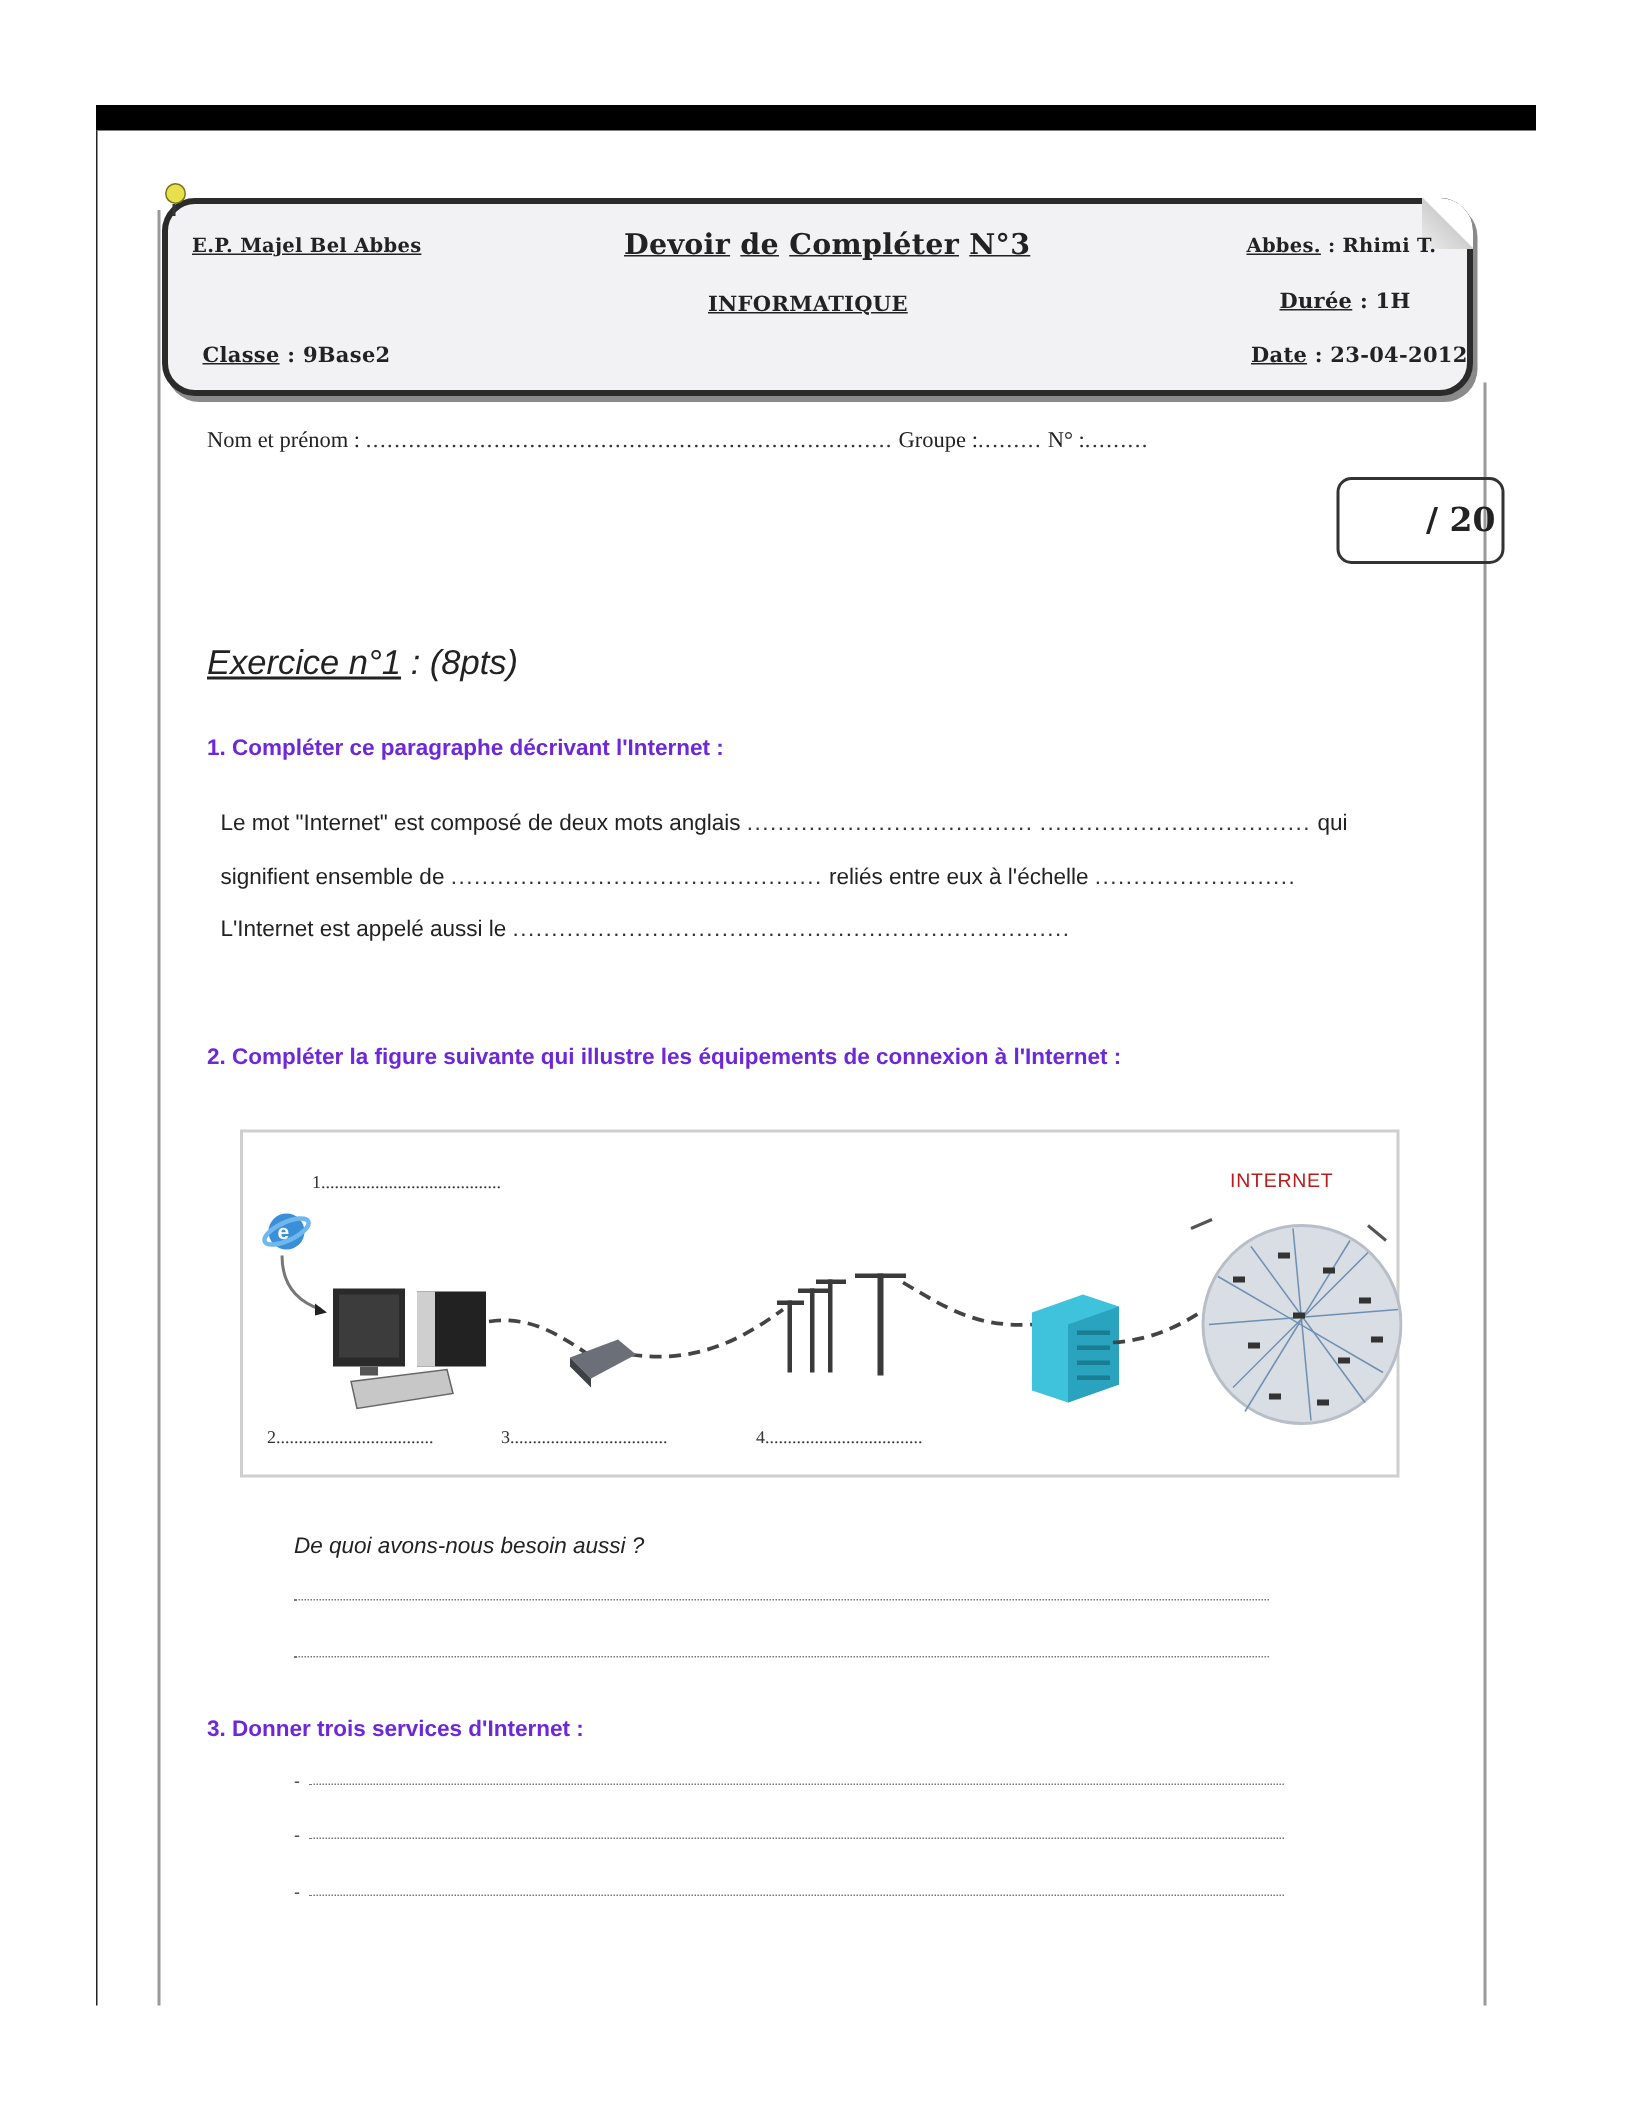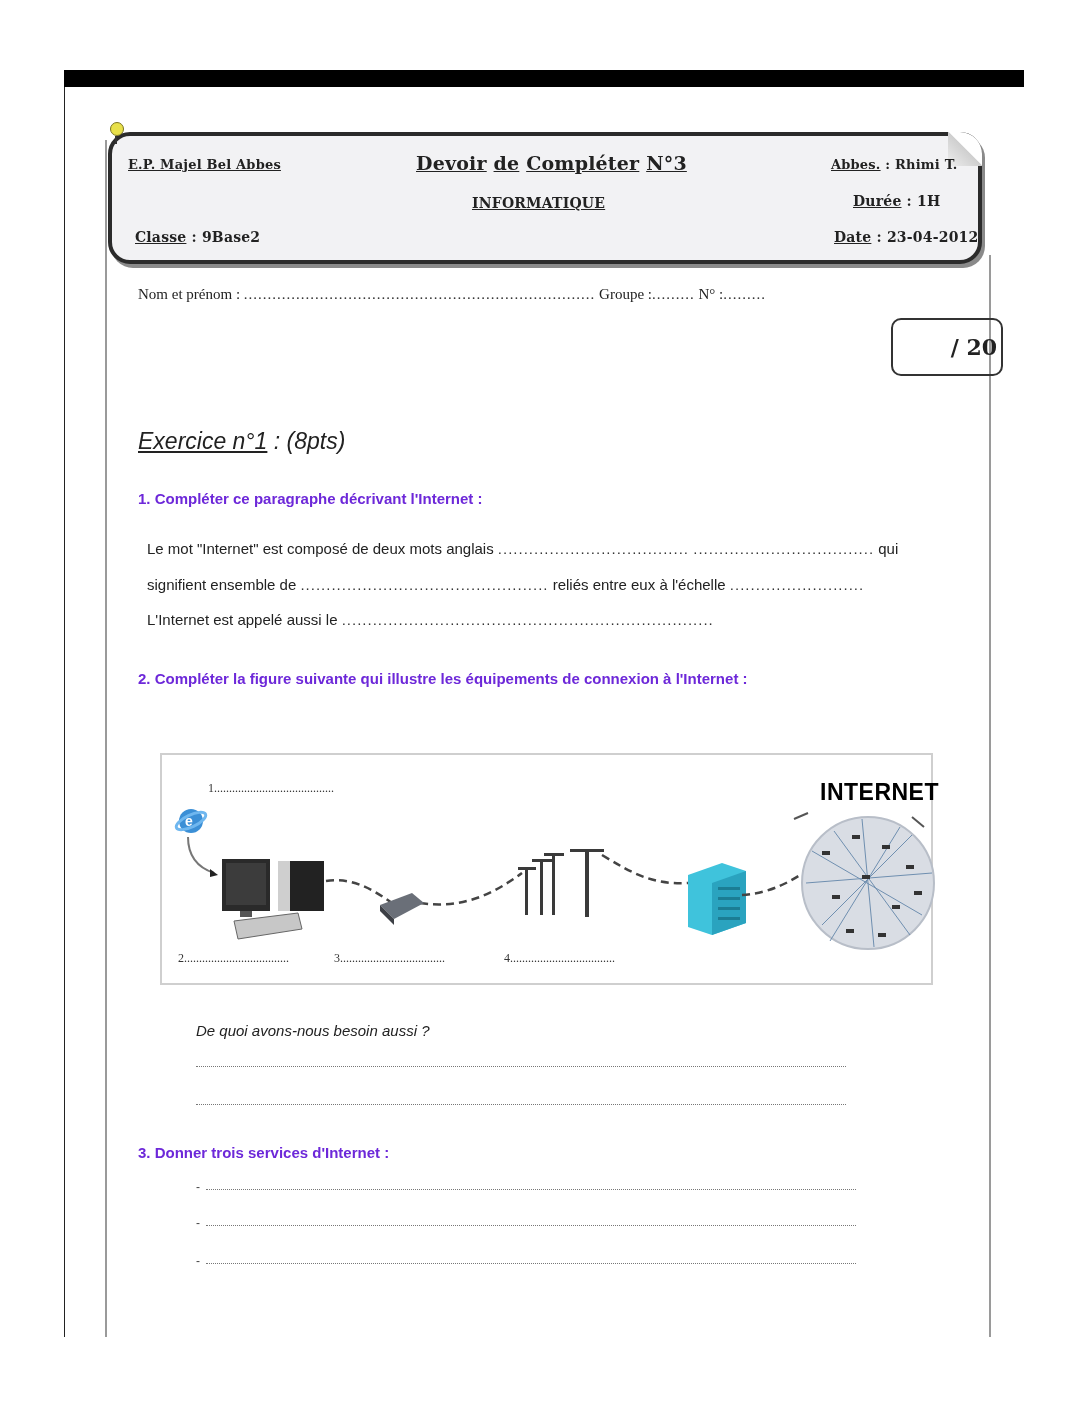--- a/index.html
+++ b/index.html
@@ -41,21 +41,21 @@
                font-weight:normal; color:#222; }
   .exo-title .u { text-decoration:underline; }
 
   .q { position:absolute; font-size:15px; font-weight:bold; color:#6d28d9; white-space:nowrap; }
   .p { position:absolute; font-size:15px; color:#222; white-space:nowrap; }
 
   
   .figure { position:absolute; left:160px; top:753px; width:773px; height:232px;
             border:2px solid #cfcfcf; box-sizing:border-box; background:#fff; }
   .fig-label { position:absolute; font-family:"Liberation Serif", serif; font-size:12px; color:#333; white-space:nowrap; }
-  .internet-label { position:absolute; left:658px; top:24px; font-weight:bold; font-size:23px; color:#000000; letter-spacing:0.5px; }
+  .internet-label { position:absolute; left:658px; top:24px; font-weight:normal; font-size:13px; color:#b91c1c; letter-spacing:0.5px; }
 
   .answer-line { position:absolute; height:0; border-top:1px dotted #777; }
   .bullet { position:absolute; font-size:12px; color:#444; }
 </style>
 </head>
 <body>
 
 <div class="top-bar"></div>
 <div class="outer-left"></div>
 <div class="page-left"></div>
@@ -122,21 +122,21 @@
   <span>signifient  ensemble de</span>
   <span class="dots">................................................</span>
   <span>reliés entre eux à l'échelle</span>
   <span class="dots">..........................</span>
 </div>
 <div class="p" style="left:147px; top:611px;">
   <span>L'Internet est appelé aussi le</span>
   <span class="dots">........................................................................</span>
 </div>
 
-<div class="q" style="left:138px; top:670px;">2. Compléter la figure suivante qui illustre les équipements de connexion à l'Internet :</div>
+<div class="q" style="left:138px; top:696px;">2. Compléter la figure suivante qui illustre les équipements de connexion à l'Internet :</div>
 
 <div class="figure">
   <div class="fig-label" style="left:46px; top:26px;"><span>1</span>........................................</div>
   <div class="fig-label" style="left:16px; top:196px;"><span>2</span>...................................</div>
   <div class="fig-label" style="left:172px; top:196px;"><span>3</span>...................................</div>
   <div class="fig-label" style="left:342px; top:196px;"><span>4</span>...................................</div>
   <div class="internet-label">INTERNET</div>
 
   <svg width="773" height="232" style="position:absolute; left:0; top:0;">
 

